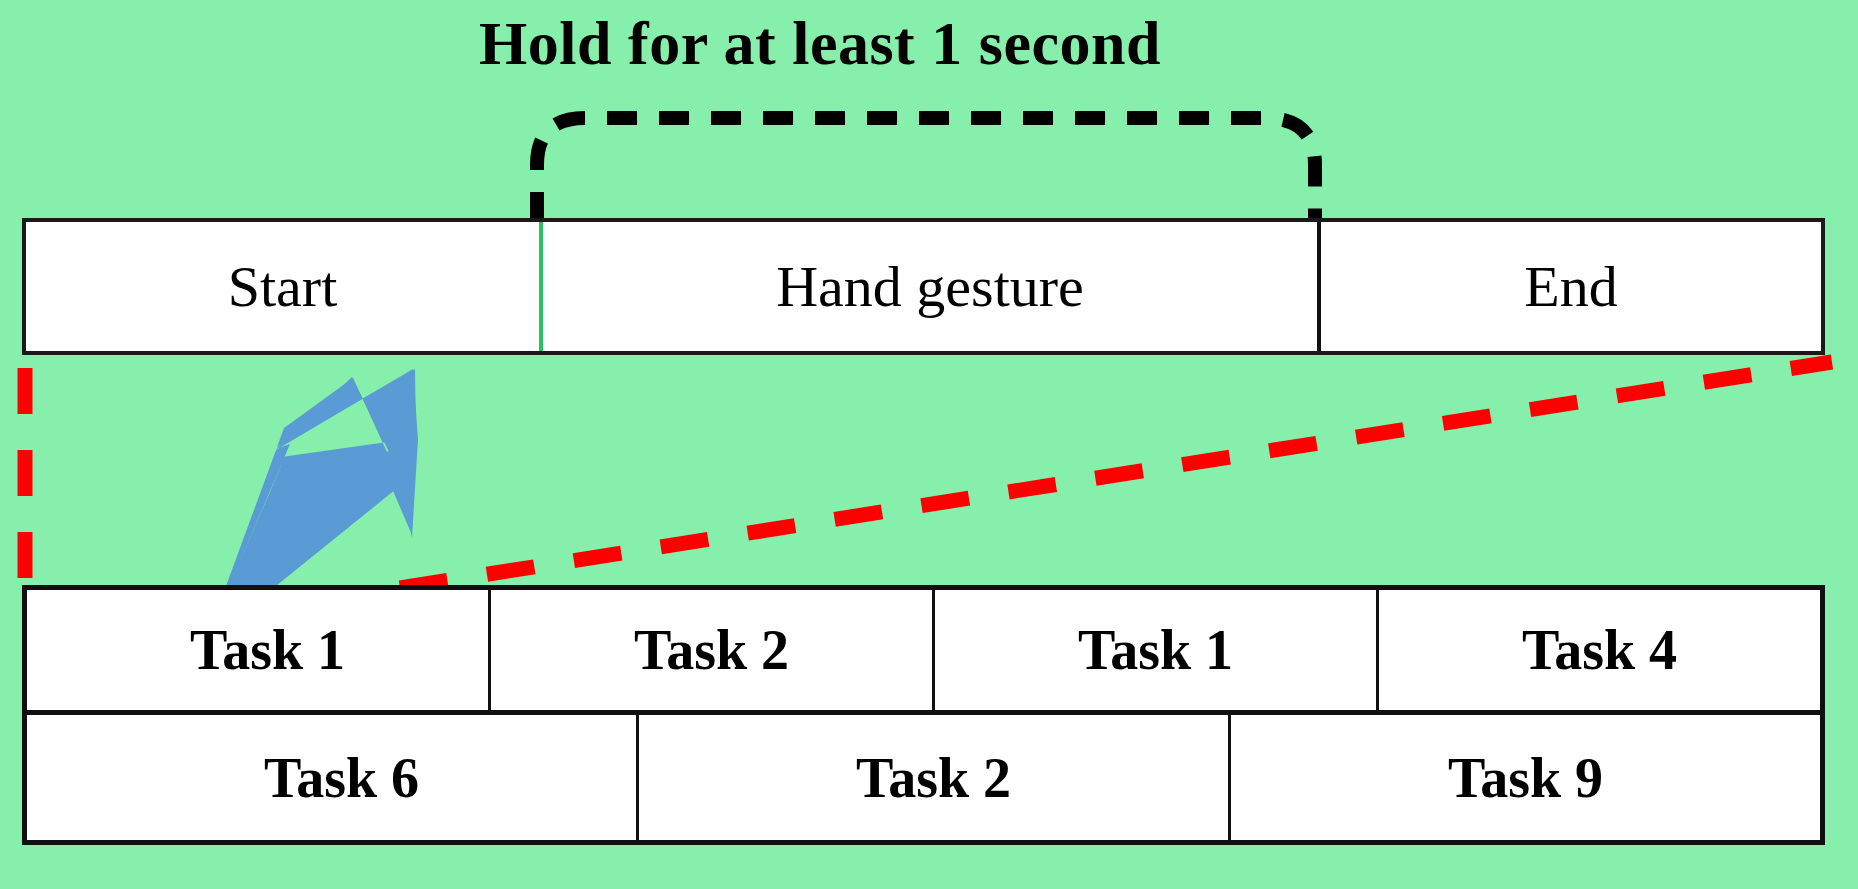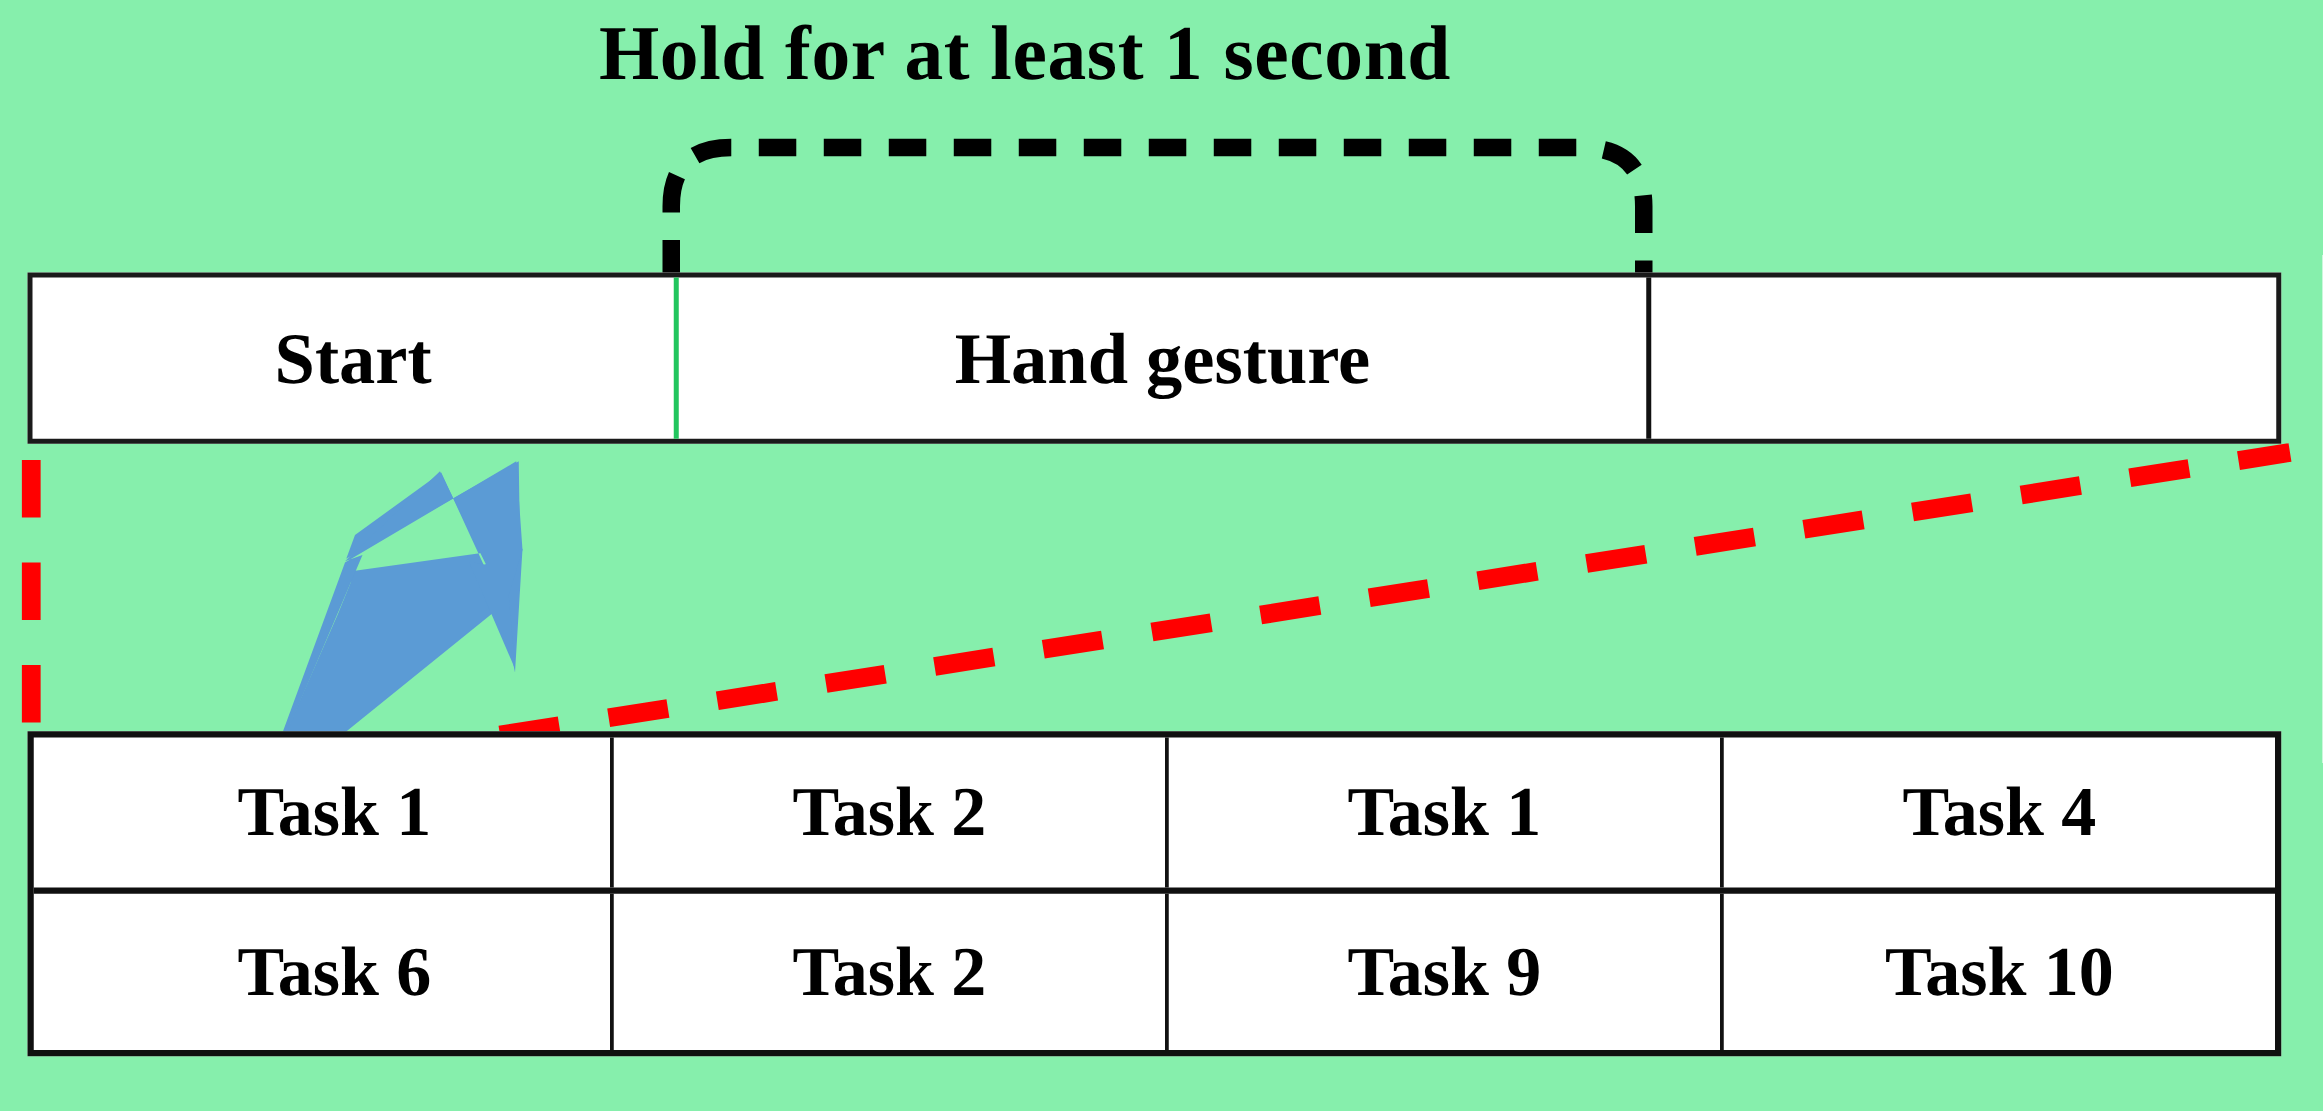--- a/index.html
+++ b/index.html
@@ -52,21 +52,21 @@
     border: 4px solid #1a1a1a;
     box-sizing: border-box;
     display: flex;
     background: #ffffff;
   }
   .timeline-cell {
     display: flex;
     align-items: center;
     justify-content: center;
     font-size: 58px;
-    font-weight: bold;
+    font-weight: normal;
     color: #000000;
     box-sizing: border-box;
     white-space: nowrap;
   }
   .tl-start  { width: 513px; }
   .tl-middle { width: 782px; border-left: 4px solid #22c55e; border-right: 4px solid #111111; }
   .tl-end    { flex: 1 1 auto; }
 
   
   .task-table {
@@ -109,20 +109,21 @@
 
   <div class="title">Hold for at least 1 second</div>
 
   <svg class="overlay" viewBox="0 0 1858 889" xmlns="http://www.w3.org/2000/svg">
     <path d="M 537 222 L 537 165 Q 537 118 585 118 L 1265 118 Q 1315 118 1315 165 L 1315 222" fill="none" stroke="#000000" stroke-width="14" stroke-dasharray="30 22" stroke-linecap="butt"></path>
   </svg>
 
   <div class="timeline-table">
     <div class="timeline-cell tl-start">Start</div>
     <div class="timeline-cell tl-middle">Hand gesture</div>
+    <div class="timeline-cell tl-end">End</div>
   </div>
 
   <svg class="overlay" viewBox="0 0 1858 889" xmlns="http://www.w3.org/2000/svg">
 
     <line x1="25" y1="368" x2="25" y2="580" stroke="#FF0000" stroke-width="15" stroke-dasharray="46 36" stroke-linecap="butt"></line>
 
     <line x1="400" y1="588" x2="1832" y2="362" stroke="#FF0000" stroke-width="15" stroke-dasharray="48 40" stroke-linecap="butt"></line>
 
     <polygon points="203,645 270,492 281,465 272,462 274,458 416,438 415,369 277,447 284,428 353,378 387,452 418,439 412,538 401,485" fill="#5B9BD5"></polygon>
     <path d="M 204 646 L 290 444 L 276 449 L 352 377 L 389 452 L 375 449 L 412 535 L 407 476 L 418 440 L 413 369 L 276 450 Z" fill="#5B9BD5"></path>
@@ -132,17 +133,16 @@
     <div class="task-row task-row-top">
       <div class="task-cell">Task 1</div>
       <div class="task-cell">Task 2</div>
       <div class="task-cell">Task 1</div>
       <div class="task-cell">Task 4</div>
     </div>
     <div class="task-row">
       <div class="task-cell">Task 6</div>
       <div class="task-cell">Task 2</div>
       <div class="task-cell">Task 9</div>
-      <div class="task-cell">Task 10</div>
     </div>
   </div>
 
 </div>
 
 </body></html>

